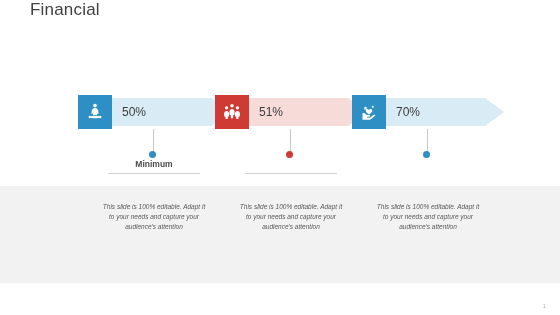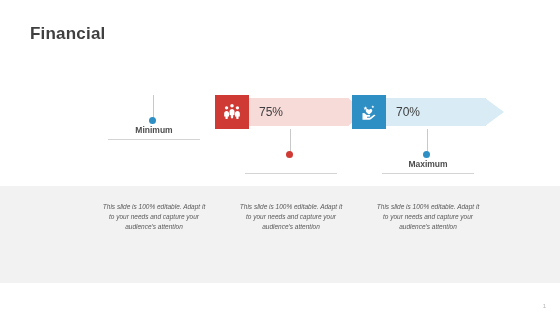--- a/index.html
+++ b/index.html
@@ -26,25 +26,25 @@
     position: absolute;
     left: 0;
     top: 186px;
     width: 560px;
     height: 97px;
     background: #f2f2f2;
   }
   .title {
     position: absolute;
     left: 30px;
-    top: 24px;
+    top: 0;
     font-size: 17px;
     color: #404040;
     letter-spacing: 0.2px;
-    font-weight: bold;
+    font-weight: normal;
   }
 
   
   .col {
     position: absolute;
     top: 95px;
     width: 152px;
   }
   .col1 { left: 78px; }
   .col2 { left: 215px; }
@@ -169,20 +169,36 @@
 </head>
 <body>
 
 <div class="slide">
 
   <div class="grey-band"></div>
 
   <div class="title">Financial</div>
 
   <div class="col col1">
+    <div class="banner">
+      <div class="arrow-body" style="background:#d9ecf6;"></div>
+      <div class="arrow-tip" style="border-left:19px solid #d9ecf6;"></div>
+      <div class="icon-box" style="background:#2e8fc4;">
+        <span>
+          <svg width="20" height="20" viewBox="0 0 24 24">
+            <circle cx="12" cy="4.3" r="2.2" fill="#ffffff"></circle>
+            <path d="M12 7.2c-2.1 0-3.6 1.6-3.9 3.6l-.5 3.4h1.9l.3-2.6h.2l-.6 4.4h5.2l-.6-4.4h.2l.3 2.6h1.9l-.5-3.4c-.3-2-1.8-3.6-3.9-3.6z" fill="#ffffff"></path>
+            <path d="M5.2 18.2c0-.6 3-1.3 6.8-1.3s6.8.7 6.8 1.3-3 1.4-6.8 1.4-6.8-.8-6.8-1.4z" fill="#ffffff"></path>
+            <path d="M4.4 17.3c.5-.9 1.6-1 2.3-.4.4.4.4 1 .1 1.5l-1 1.4-1.5-1.1z" fill="#ffffff"></path>
+            <path d="M19.6 17.3c-.5-.9-1.6-1-2.3-.4-.4.4-.4 1-.1 1.5l1 1.4 1.5-1.1z" fill="#ffffff"></path>
+          </svg>
+        </span>
+      </div>
+      <div class="pct">50%</div>
+    </div>
     <div class="connector">
       <div class="conn-line"></div>
       <div class="conn-dot" style="background:#2e8fc4;"></div>
     </div>
     <div class="cap-wrap">
       <div class="caption">Minimum</div>
       <div class="cap-rule"></div>
     </div>
   </div>
   <div class="body-text bt1">This slide is 100% editable. Adapt it to your needs and capture your audience's attention</div>
@@ -196,21 +212,21 @@
           <svg width="20" height="20" viewBox="0 0 24 24">
             <circle cx="5.5" cy="7" r="2" fill="#ffffff"></circle>
             <path d="M2.6 17.5v-4c0-1.6 1.3-2.8 2.9-2.8s2.9 1.2 2.9 2.8v4H7l-.3 3H4.3l-.3-3z" fill="#ffffff"></path>
             <circle cx="18.5" cy="7" r="2" fill="#ffffff"></circle>
             <path d="M15.6 17.5v-4c0-1.6 1.3-2.8 2.9-2.8s2.9 1.2 2.9 2.8v4h-1.4l-.3 3h-2.4l-.3-3z" fill="#ffffff"></path>
             <circle cx="12" cy="4.6" r="2.1" fill="#ffffff"></circle>
             <path d="M9 15.5v-4.2c0-1.7 1.4-3 3-3s3 1.3 3 3v4.2h-1.4l-.4 4h-2.4l-.4-4z" fill="#ffffff"></path>
           </svg>
         </span>
       </div>
-      <div class="pct">75%</div>
+      <div class="pct">51%</div>
     </div>
     <div class="connector">
       <div class="conn-line"></div>
       <div class="conn-dot" style="background:#cf3a35;"></div>
     </div>
     <div class="cap-wrap">
       <div class="cap-rule"></div>
     </div>
   </div>
   <div class="body-text bt2">This slide is 100% editable. Adapt it to your needs and capture your audience's attention</div>
@@ -228,21 +244,17 @@
             <path d="M16.6 4l.5 1.1 1.2.2-.9.8.2 1.2-1-.6-1.1.6.2-1.2-.8-.8 1.2-.2z" fill="#ffffff"></path>
           </svg>
         </span>
       </div>
       <div class="pct">70%</div>
     </div>
     <div class="connector">
       <div class="conn-line"></div>
       <div class="conn-dot" style="background:#2e8fc4;"></div>
     </div>
-    <div class="cap-wrap">
-      <div class="caption">Maximum</div>
-      <div class="cap-rule"></div>
-    </div>
   </div>
   <div class="body-text bt3">This slide is 100% editable. Adapt it to your needs and capture your audience's attention</div>
 
   <div class="page-num">1</div>
 </div>
 
 </body></html>

